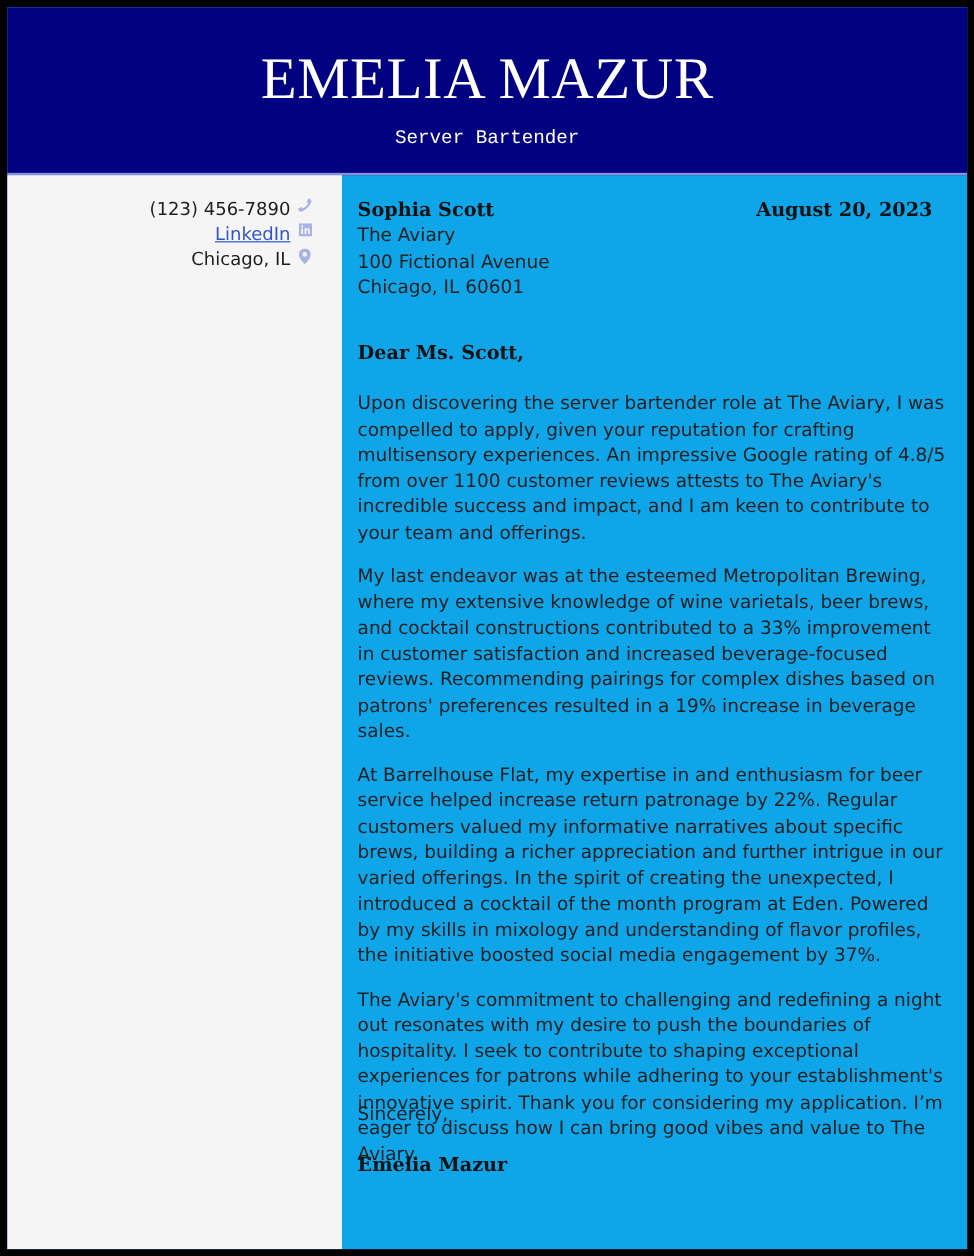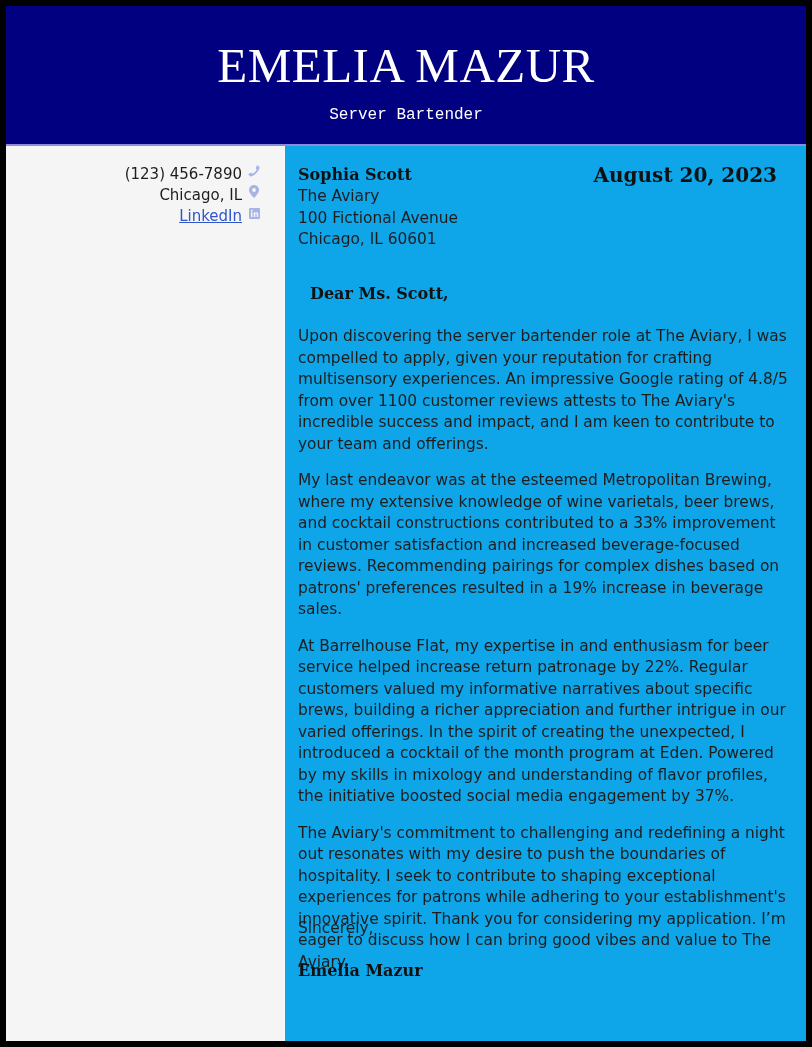--- a/index.html
+++ b/index.html
@@ -79,25 +79,25 @@
     }
     .serif-bold {
       font-family: "DejaVu Serif", "Liberation Serif", serif;
       font-weight: bold;
       color: #111;
     }
     .recipient { position: absolute; left: 0; top: 18px; width: 496px; }
     .recipient .rname { font-size: 16px; line-height: 22px; }
     .recipient .date {
       position: absolute; right: 17px; top: 0;
-      font-size: 20px; line-height: 22px;
+      font-size: 16px; line-height: 22px;
     }
     .recipient .line { line-height: 21.5px; }
     .salutation {
-      position: absolute; left: 12px; top: 137px;
+      position: absolute; left: 0; top: 137px;
       font-size: 16px; line-height: 22px;
     }
     .body-text { position: absolute; left: 0; top: 180px; width: 496px; }
     .body-text p { margin: 0 0 15px 0; }
     .closing { position: absolute; left: 0; top: 772px; }
     .signature {
       position: absolute; left: 0; top: 814px;
       font-size: 16px; line-height: 22px;
     }
   </style>
@@ -115,36 +115,36 @@
     <div class="contact">
       <div class="contact-row">
         <span class="txt">(123) 456-7890</span>
         <span class="ico">
           <svg width="12" height="12" viewBox="0 0 12 12">
               <path d="M9.8 0.6 L11.4 2 C11.7 2.3 11.7 2.8 11.5 3.2 C10 7 7 10 3.2 11.5 C2.8 11.7 2.3 11.6 2 11.3 L0.6 9.8 C0.3 9.5 0.4 9 0.8 8.8 L2.8 7.8 C3.1 7.7 3.5 7.8 3.7 8 L4.4 8.8 C6.3 7.9 7.9 6.3 8.8 4.4 L8 3.7 C7.8 3.5 7.7 3.1 7.8 2.8 L8.8 0.8 C9 0.4 9.5 0.3 9.8 0.6 Z" fill="#a9b4e6"></path>
             </svg>
         </span>
       </div>
       <div class="contact-row">
-        <span class="txt">Chicago, IL</span>
-        <span class="ico">
-          <svg width="10" height="13" viewBox="0 0 10 13">
-              <path d="M5 0 C2.2 0 0 2.2 0 5 C0 8.5 5 13 5 13 C5 13 10 8.5 10 5 C10 2.2 7.8 0 5 0 Z" fill="#a9b4e6"></path>
-              <circle cx="5" cy="5" r="1.9" fill="#f5f5f5"></circle>
-            </svg>
-        </span>
-      </div>
-      <div class="contact-row">
         <a class="txt" href="#">LinkedIn</a>
         <span class="ico">
           <svg width="11" height="11" viewBox="0 0 11 11">
               <rect width="11" height="11" rx="1" fill="#a9b4e6"></rect>
               <rect x="2" y="4.3" width="1.5" height="4.7" fill="#f5f5f5"></rect>
               <circle cx="2.75" cy="2.7" r="0.9" fill="#f5f5f5"></circle>
               <path d="M4.8 4.3 H6.2 V5 C6.5 4.5 7 4.2 7.7 4.2 C8.8 4.2 9.2 4.9 9.2 6 V9 H7.7 V6.3 C7.7 5.8 7.5 5.5 7.1 5.5 C6.6 5.5 6.3 5.8 6.3 6.4 V9 H4.8 Z" fill="#f5f5f5"></path>
+            </svg>
+        </span>
+      </div>
+      <div class="contact-row">
+        <span class="txt">Chicago, IL</span>
+        <span class="ico">
+          <svg width="10" height="13" viewBox="0 0 10 13">
+              <path d="M5 0 C2.2 0 0 2.2 0 5 C0 8.5 5 13 5 13 C5 13 10 8.5 10 5 C10 2.2 7.8 0 5 0 Z" fill="#a9b4e6"></path>
+              <circle cx="5" cy="5" r="1.9" fill="#f5f5f5"></circle>
             </svg>
         </span>
       </div>
     </div>
   </div>
 
   <div class="main">
     <div class="recipient">
       <div class="rname serif-bold">Sophia Scott</div>
       <div class="date serif-bold">August 20, 2023</div>

